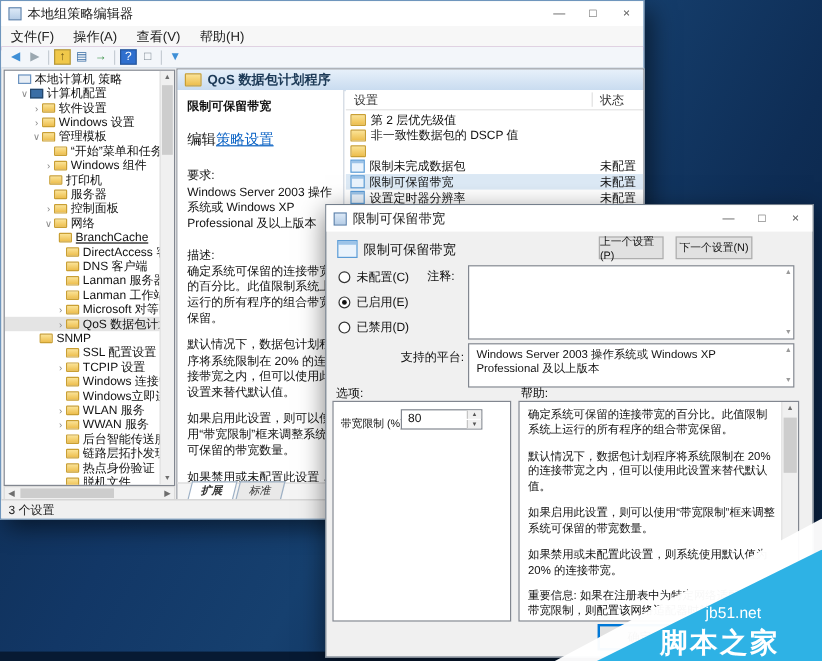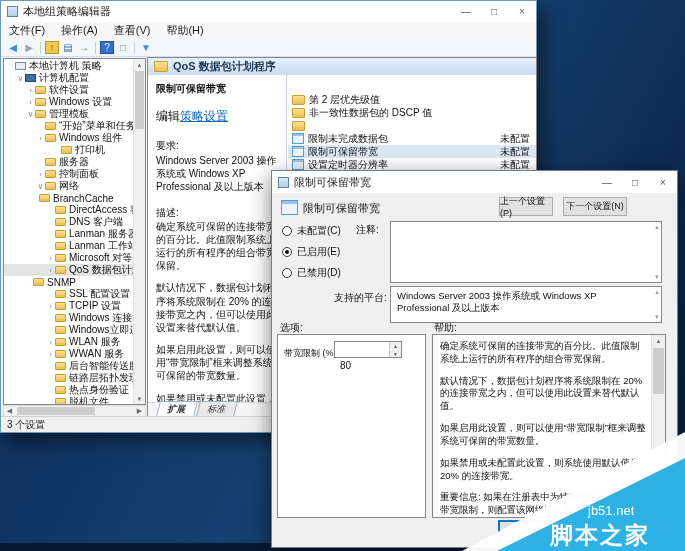--- a/index.html
+++ b/index.html
@@ -111,21 +111,21 @@
   #supported-label{position:absolute;left:62px;top:120px;font-size:10px;color:#111;}
   #supported-box{position:absolute;left:118px;top:115px;width:272px;height:37px;background:#fff;
     border:1px solid #828790;box-sizing:border-box;font-size:9.5px;color:#111;padding:3px 14px 0 6px;line-height:1.3;}
   #options-label{position:absolute;left:8px;top:150px;font-size:10px;color:#111;}
   #help-label{position:absolute;left:162px;top:150px;font-size:10px;color:#111;}
   #options-box{position:absolute;left:5px;top:163px;width:149px;height:184px;background:#fff;
     border:1px solid #828790;box-sizing:border-box;}
   #bw-label{position:absolute;left:6px;top:12px;font-size:9px;color:#111;}
   #bw-spinner{position:absolute;left:56px;top:6px;width:68px;height:17px;background:#fff;border:1px solid #828790;
     box-sizing:border-box;font-size:10px;color:#111;}
-  #bw-value{position:absolute;left:5px;top:18px;text-align:center;}
+  #bw-value{position:absolute;left:5px;top:2px;text-align:center;}
   #spin-up{position:absolute;right:0;top:0;width:11px;height:7px;border-left:1px solid #c5c5c5;font-size:5px;color:#555;
     display:flex;align-items:center;justify-content:center;background:#f0f0f0;}
   #spin-down{position:absolute;right:0;bottom:0;width:11px;height:7px;border-left:1px solid #c5c5c5;font-size:5px;color:#555;
     display:flex;align-items:center;justify-content:center;background:#f0f0f0;}
   #help-box{position:absolute;left:160px;top:163px;width:234px;height:184px;background:#fff;
     border:1px solid #828790;box-sizing:border-box;padding:5px 18px 0 7px;overflow:hidden;}
   .help-p{font-size:9.5px;color:#111;line-height:1.35;margin:0 0 9px 0;}
   #help-scroll{position:absolute;right:0;top:0;bottom:0;width:13px;background:#f0f0f0;border-left:1px solid #e2e2e2;}
   #help-thumb{position:absolute;left:1px;top:13px;width:11px;height:46px;background:#cdcdcd;}
   #ok-btn{position:absolute;left:226px;top:349px;width:70px;height:22px;background:#e1e1e1;
@@ -206,41 +206,41 @@
           <div class="tree-row" style="padding-left: 32px;">
             <span class="expander"></span>
             <span class="ticon folder"></span>
             <span class="tlabel">“开始”菜单和任务栏</span>
           </div>
           <div class="tree-row" style="padding-left: 32px;">
             <span class="expander">›</span>
             <span class="ticon folder"></span>
             <span class="tlabel">Windows 组件</span>
           </div>
-          <div class="tree-row" style="padding-left: 48px;">
+          <div class="tree-row" style="padding-left: 28px;">
             <span class="expander"></span>
             <span class="ticon folder"></span>
             <span class="tlabel">打印机</span>
           </div>
           <div class="tree-row" style="padding-left: 32px;">
             <span class="expander"></span>
             <span class="ticon folder"></span>
             <span class="tlabel">服务器</span>
           </div>
           <div class="tree-row" style="padding-left: 32px;">
             <span class="expander">›</span>
             <span class="ticon folder"></span>
             <span class="tlabel">控制面板</span>
           </div>
           <div class="tree-row" style="padding-left: 32px;">
             <span class="expander">∨</span>
             <span class="ticon folder"></span>
             <span class="tlabel">网络</span>
           </div>
-          <div class="tree-row" style="padding-left: 26px;">
+          <div class="tree-row" style="padding-left: 36px; text-decoration: underline;">
             <span class="expander"></span>
             <span class="ticon folder"></span>
             <span class="tlabel">BranchCache</span>
           </div>
           <div class="tree-row" style="padding-left: 42px;">
             <span class="expander"></span>
             <span class="ticon folder"></span>
             <span class="tlabel">DirectAccess 客户端</span>
           </div>
           <div class="tree-row" style="padding-left: 42px;">
@@ -350,20 +350,25 @@
         <div id="pane-req">Windows Server 2003 操作系统或 Windows XP Professional 及以上版本</div>
         <div class="pane-label">描述:</div>
         <div id="desc-paras">
             <p class="desc-p">确定系统可保留的连接带宽的百分比。此值限制系统上运行的所有程序的组合带宽保留。</p>
             <p class="desc-p">默认情况下，数据包计划程序将系统限制在 20% 的连接带宽之内，但可以使用此设置来替代默认值。</p>
             <p class="desc-p">如果启用此设置，则可以使用“带宽限制”框来调整系统可保留的带宽数量。</p>
             <p class="desc-p">如果禁用或未配置此设置，则系统使用默认值为 20% 的连接带宽。</p>
           </div>
       </div>
       <div id="settings-list">
+        <div id="list-header">
+          <span id="col-setting">设置</span>
+          <span id="col-div"></span>
+          <span id="col-status">状态</span>
+        </div>
         <div id="settings-rows">
             <div class="list-row">
               <span class="licon folder"></span>
               <span class="llabel">第 2 层优先级值</span>
               <span class="lstatus"></span>
             </div>
             <div class="list-row">
               <span class="licon folder"></span>
               <span class="llabel">非一致性数据包的 DSCP 值</span>
               <span class="lstatus"></span>

